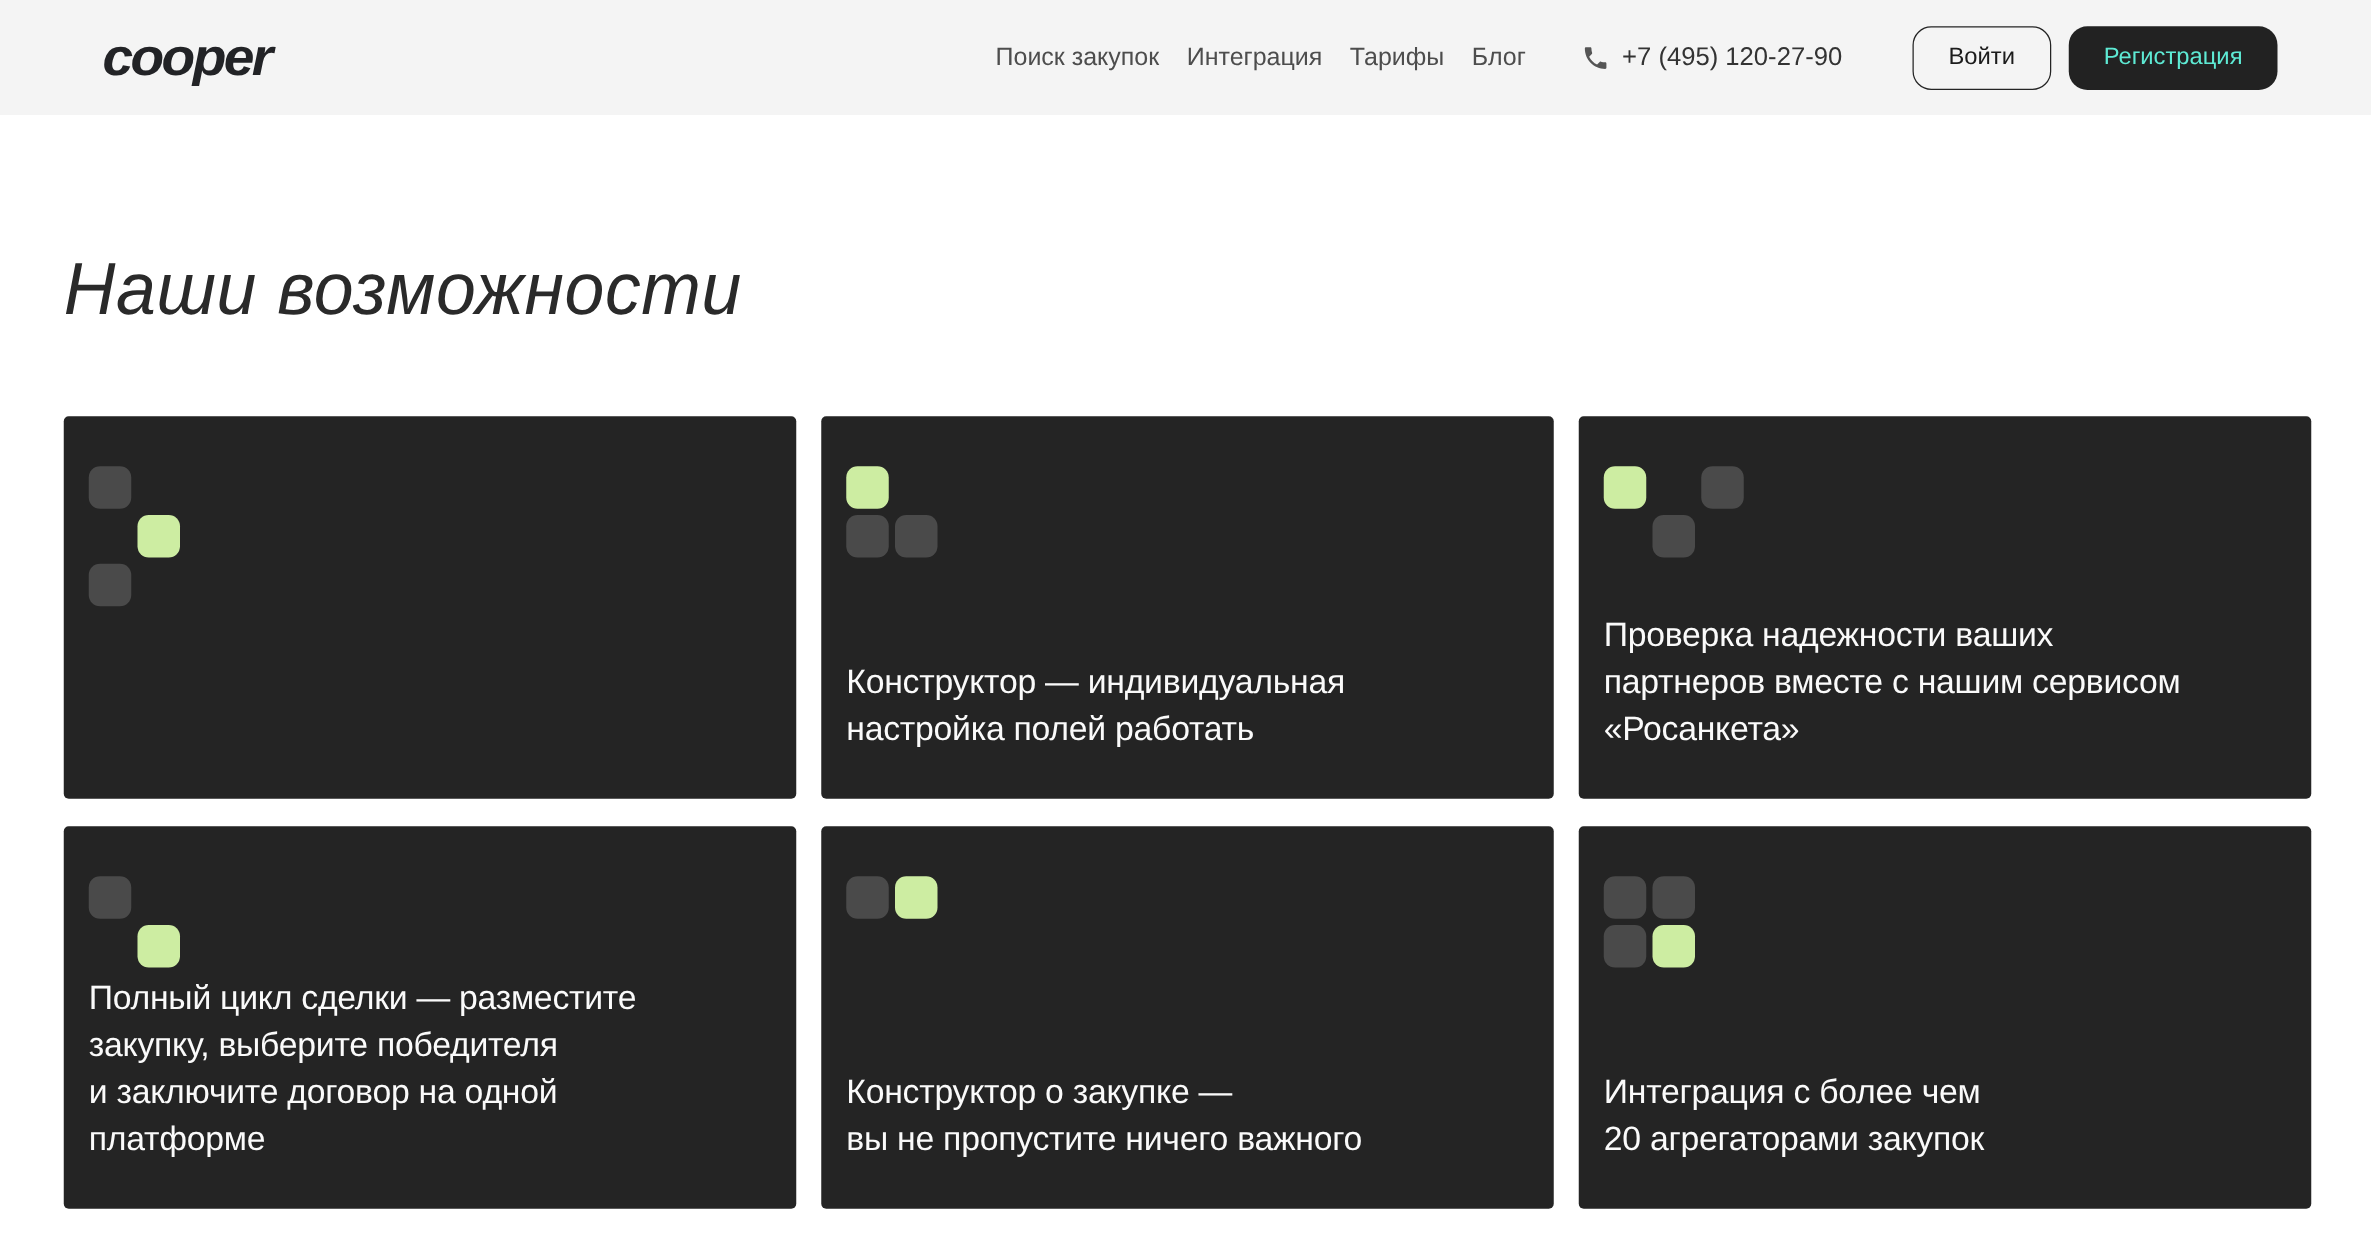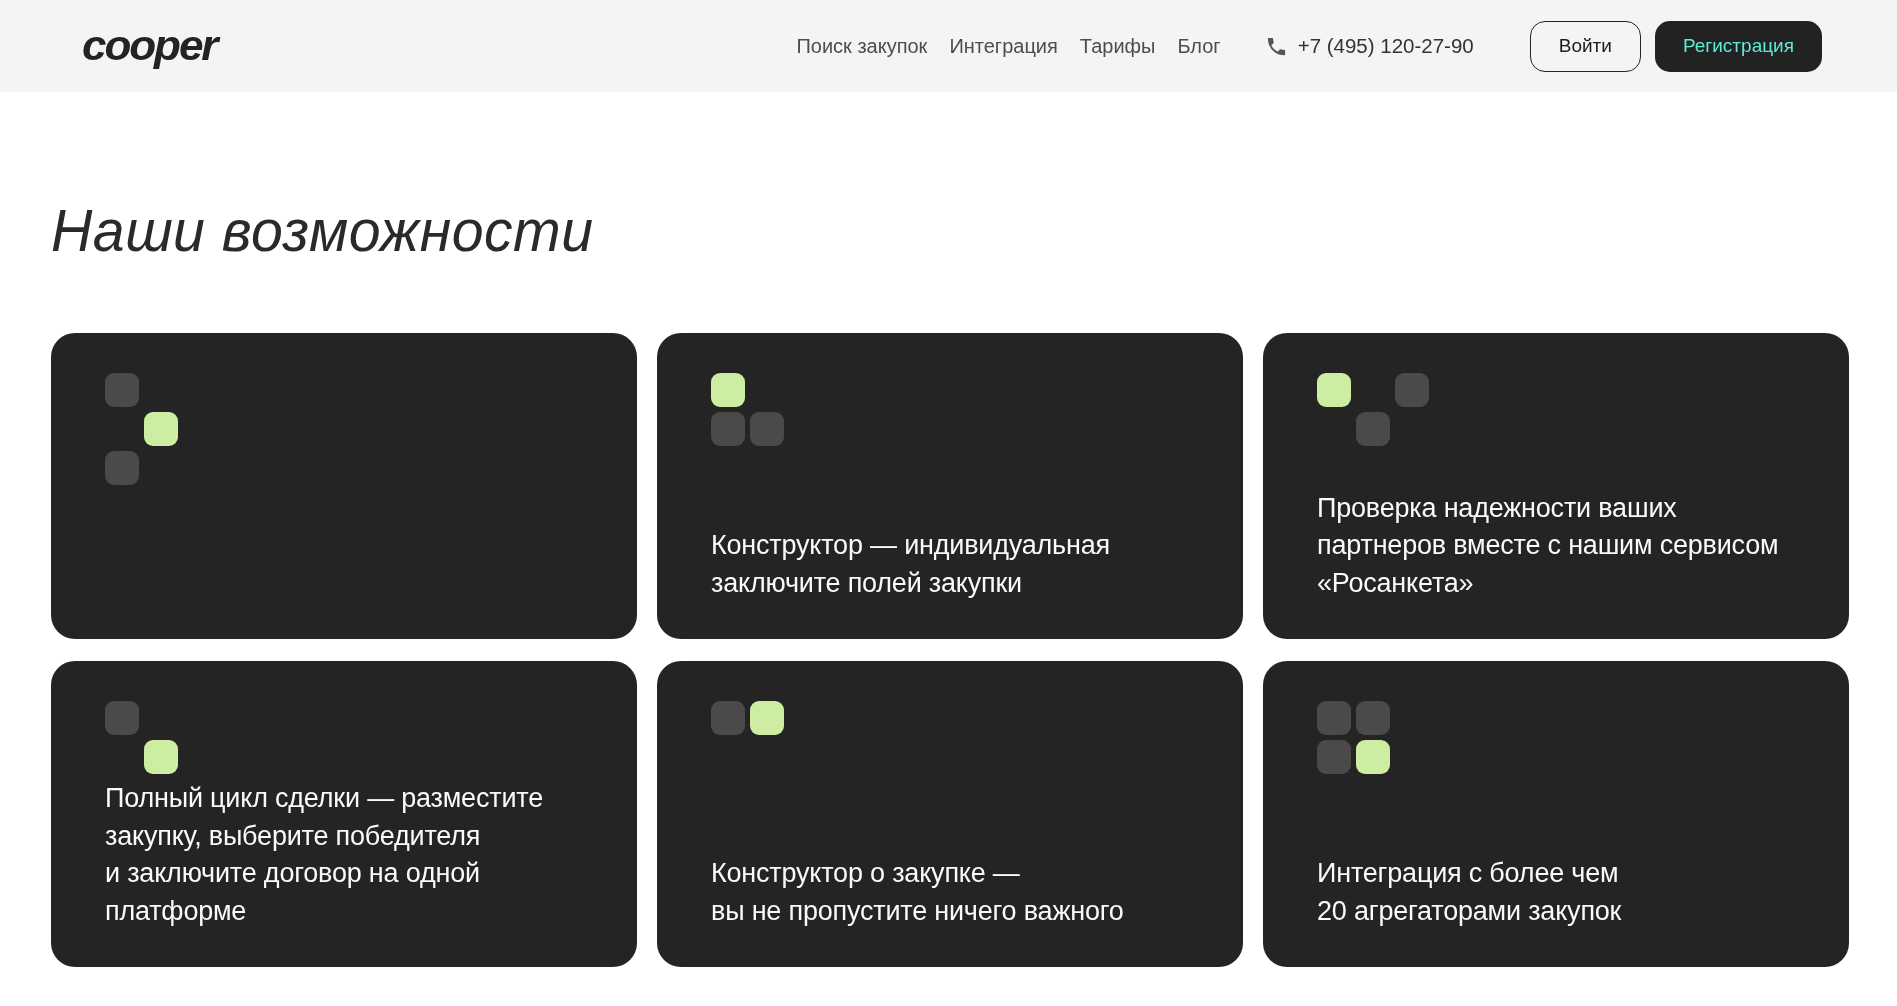--- a/index.html
+++ b/index.html
@@ -84,22 +84,22 @@
   }
   .cards {
     margin: 72px 48px 0 51px;
     display: grid;
     grid-template-columns: repeat(3, 1fr);
     gap: 22px 20px;
   }
   .card {
     height: 306px;
     background: #242424;
-    border-radius: 24px;
-    padding: 40px 46px 36px 54px;
+    border-radius: 4px;
+    padding: 40px 46px 36px 20px;
     display: flex;
     flex-direction: column;
   }
   .pixel-icon {
     display: grid;
     grid-auto-rows: 34px;
     gap: 5px;
     justify-content: start;
   }
   .sq { width: 34px; height: 34px; border-radius: 9px; display: block; }
@@ -149,21 +149,21 @@
           <span class="sq" style="grid-area: 3 / 1; background: rgb(74, 74, 74);"></span>
         </div>
     </article>
     <article class="card">
       <div class="pixel-icon" style="grid-template-columns: repeat(2, 34px);">
           <span class="sq" style="grid-area: 1 / 1; background: rgb(205, 237, 162);"></span>
           <span class="sq" style="grid-area: 2 / 1; background: rgb(74, 74, 74);"></span>
           <span class="sq" style="grid-area: 2 / 2; background: rgb(74, 74, 74);"></span>
         </div>
       <p class="card-text">Конструктор — индивидуальная
-заключите полей закупки</p>
+настройка полей работать</p>
     </article>
     <article class="card">
       <div class="pixel-icon" style="grid-template-columns: repeat(3, 34px);">
           <span class="sq" style="grid-area: 1 / 1; background: rgb(205, 237, 162);"></span>
           <span class="sq" style="grid-area: 1 / 3; background: rgb(74, 74, 74);"></span>
           <span class="sq" style="grid-area: 2 / 2; background: rgb(74, 74, 74);"></span>
         </div>
       <p class="card-text">Проверка надежности ваших
 партнеров вместе с нашим сервисом
 «Росанкета»</p>

